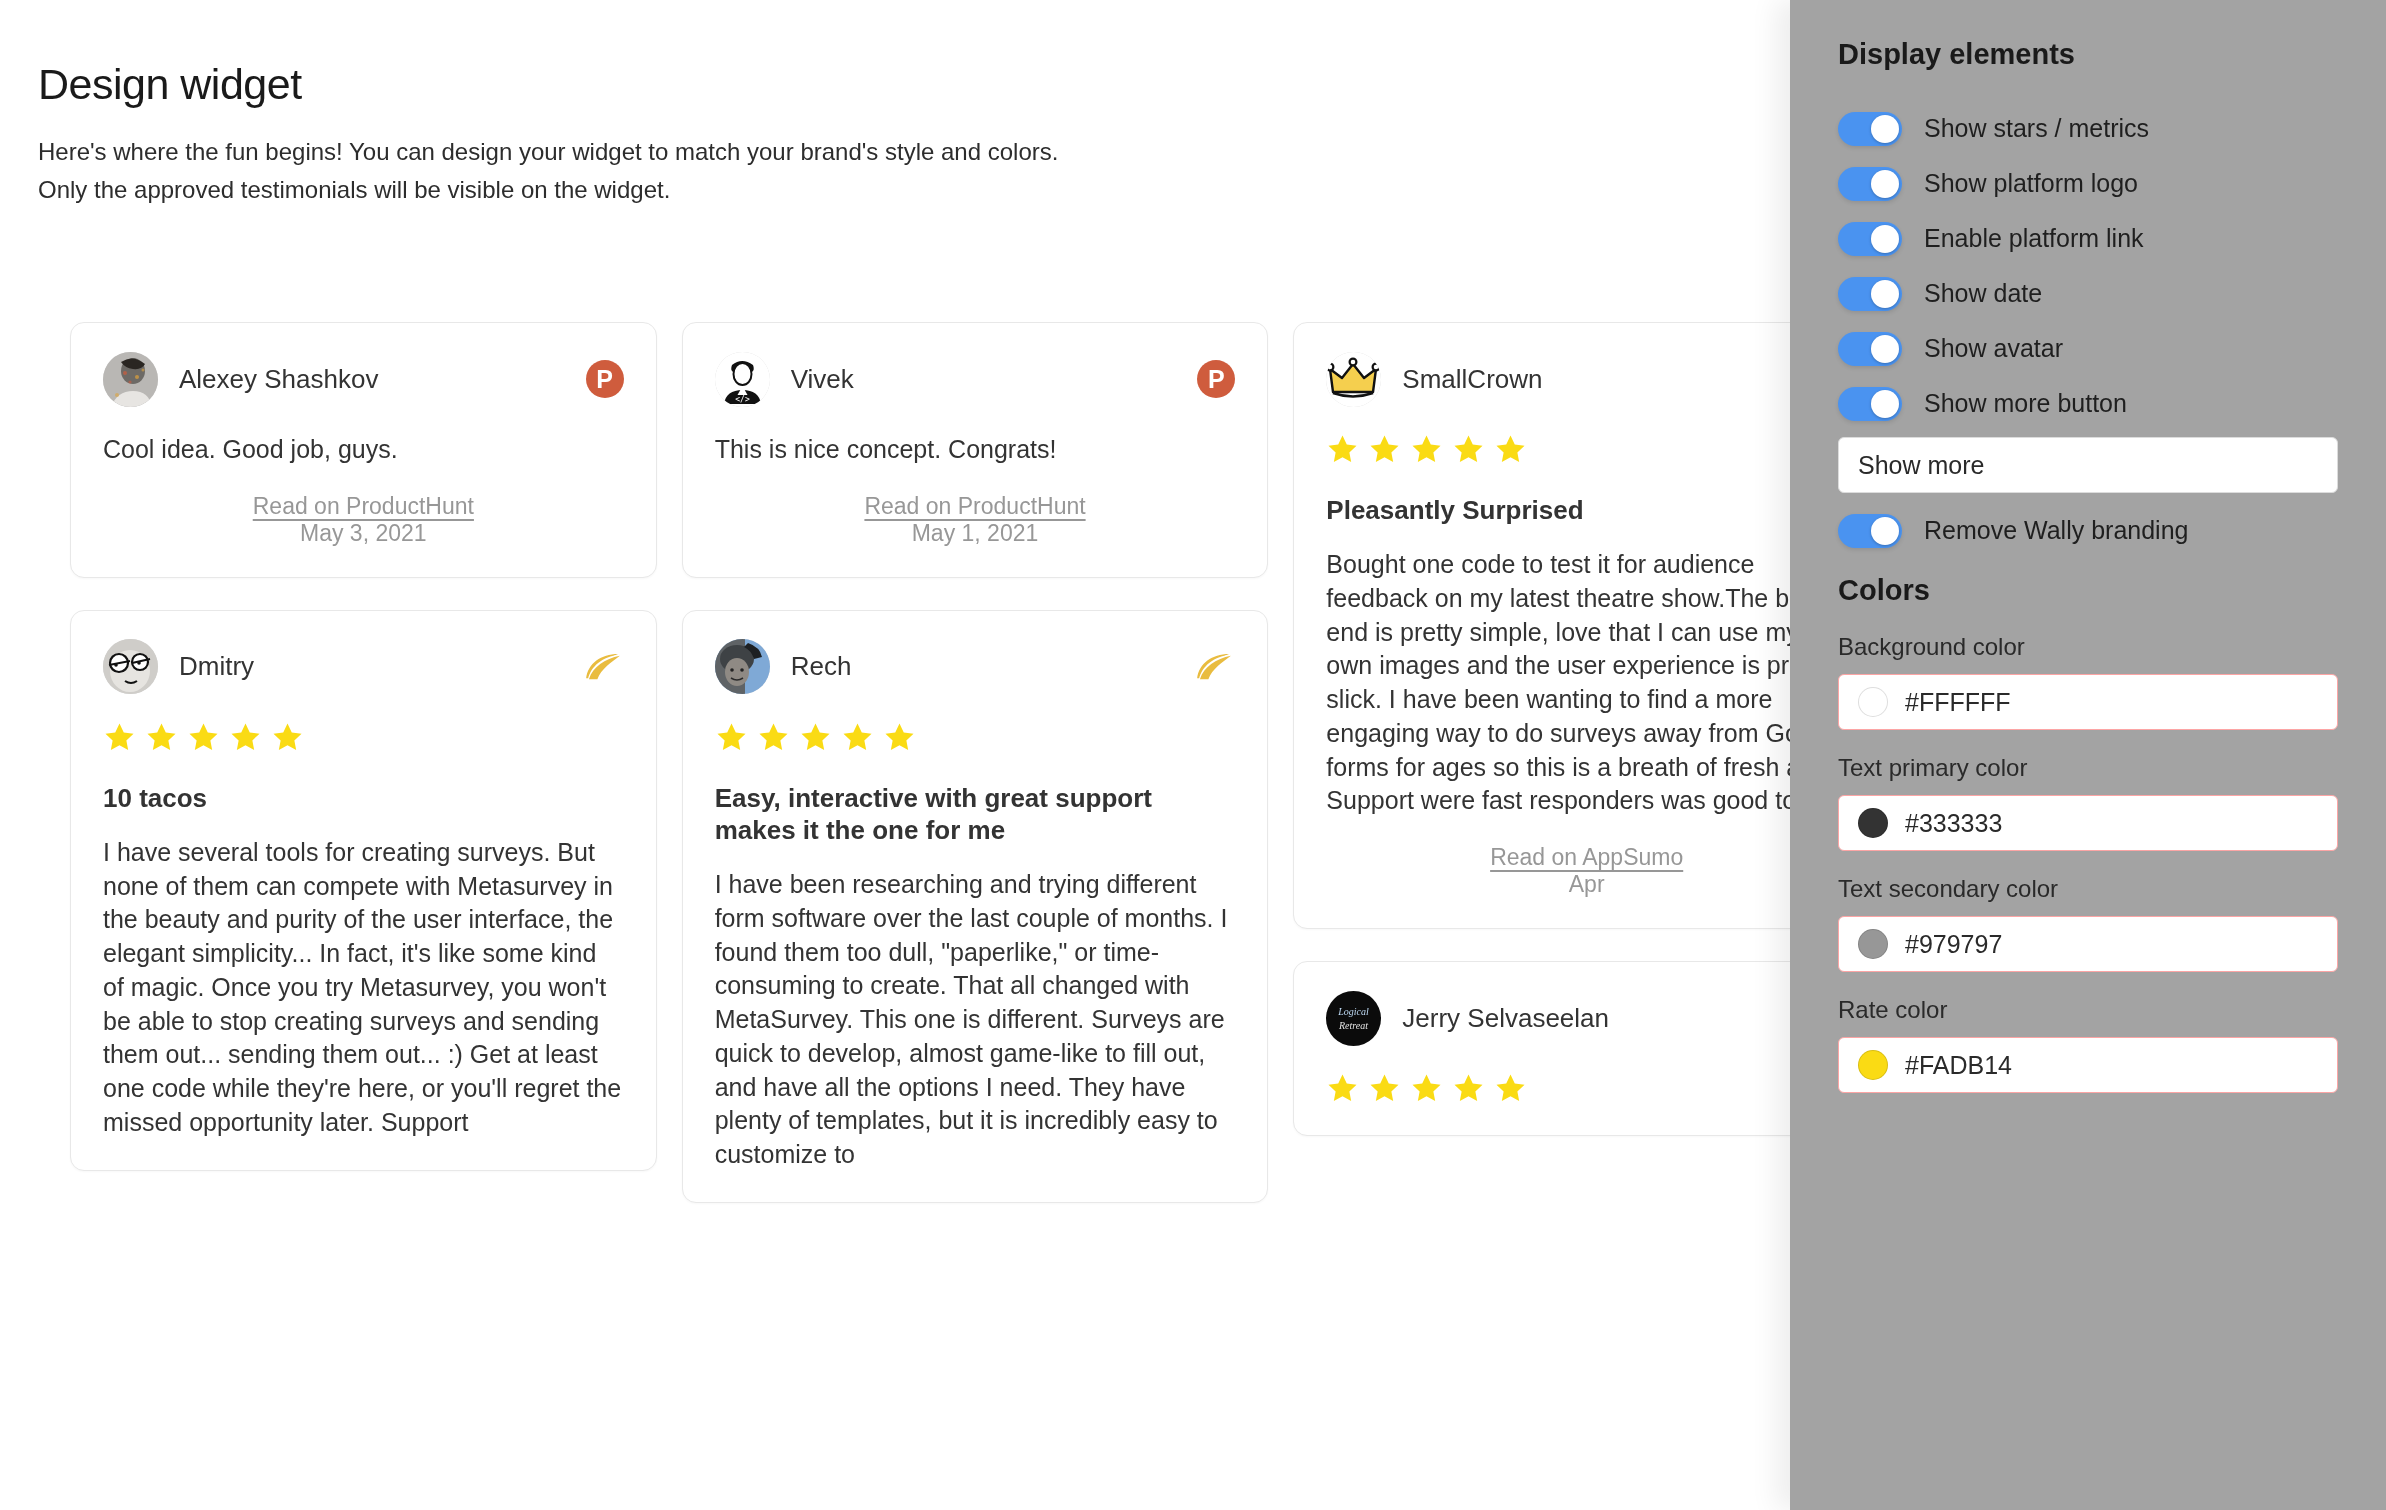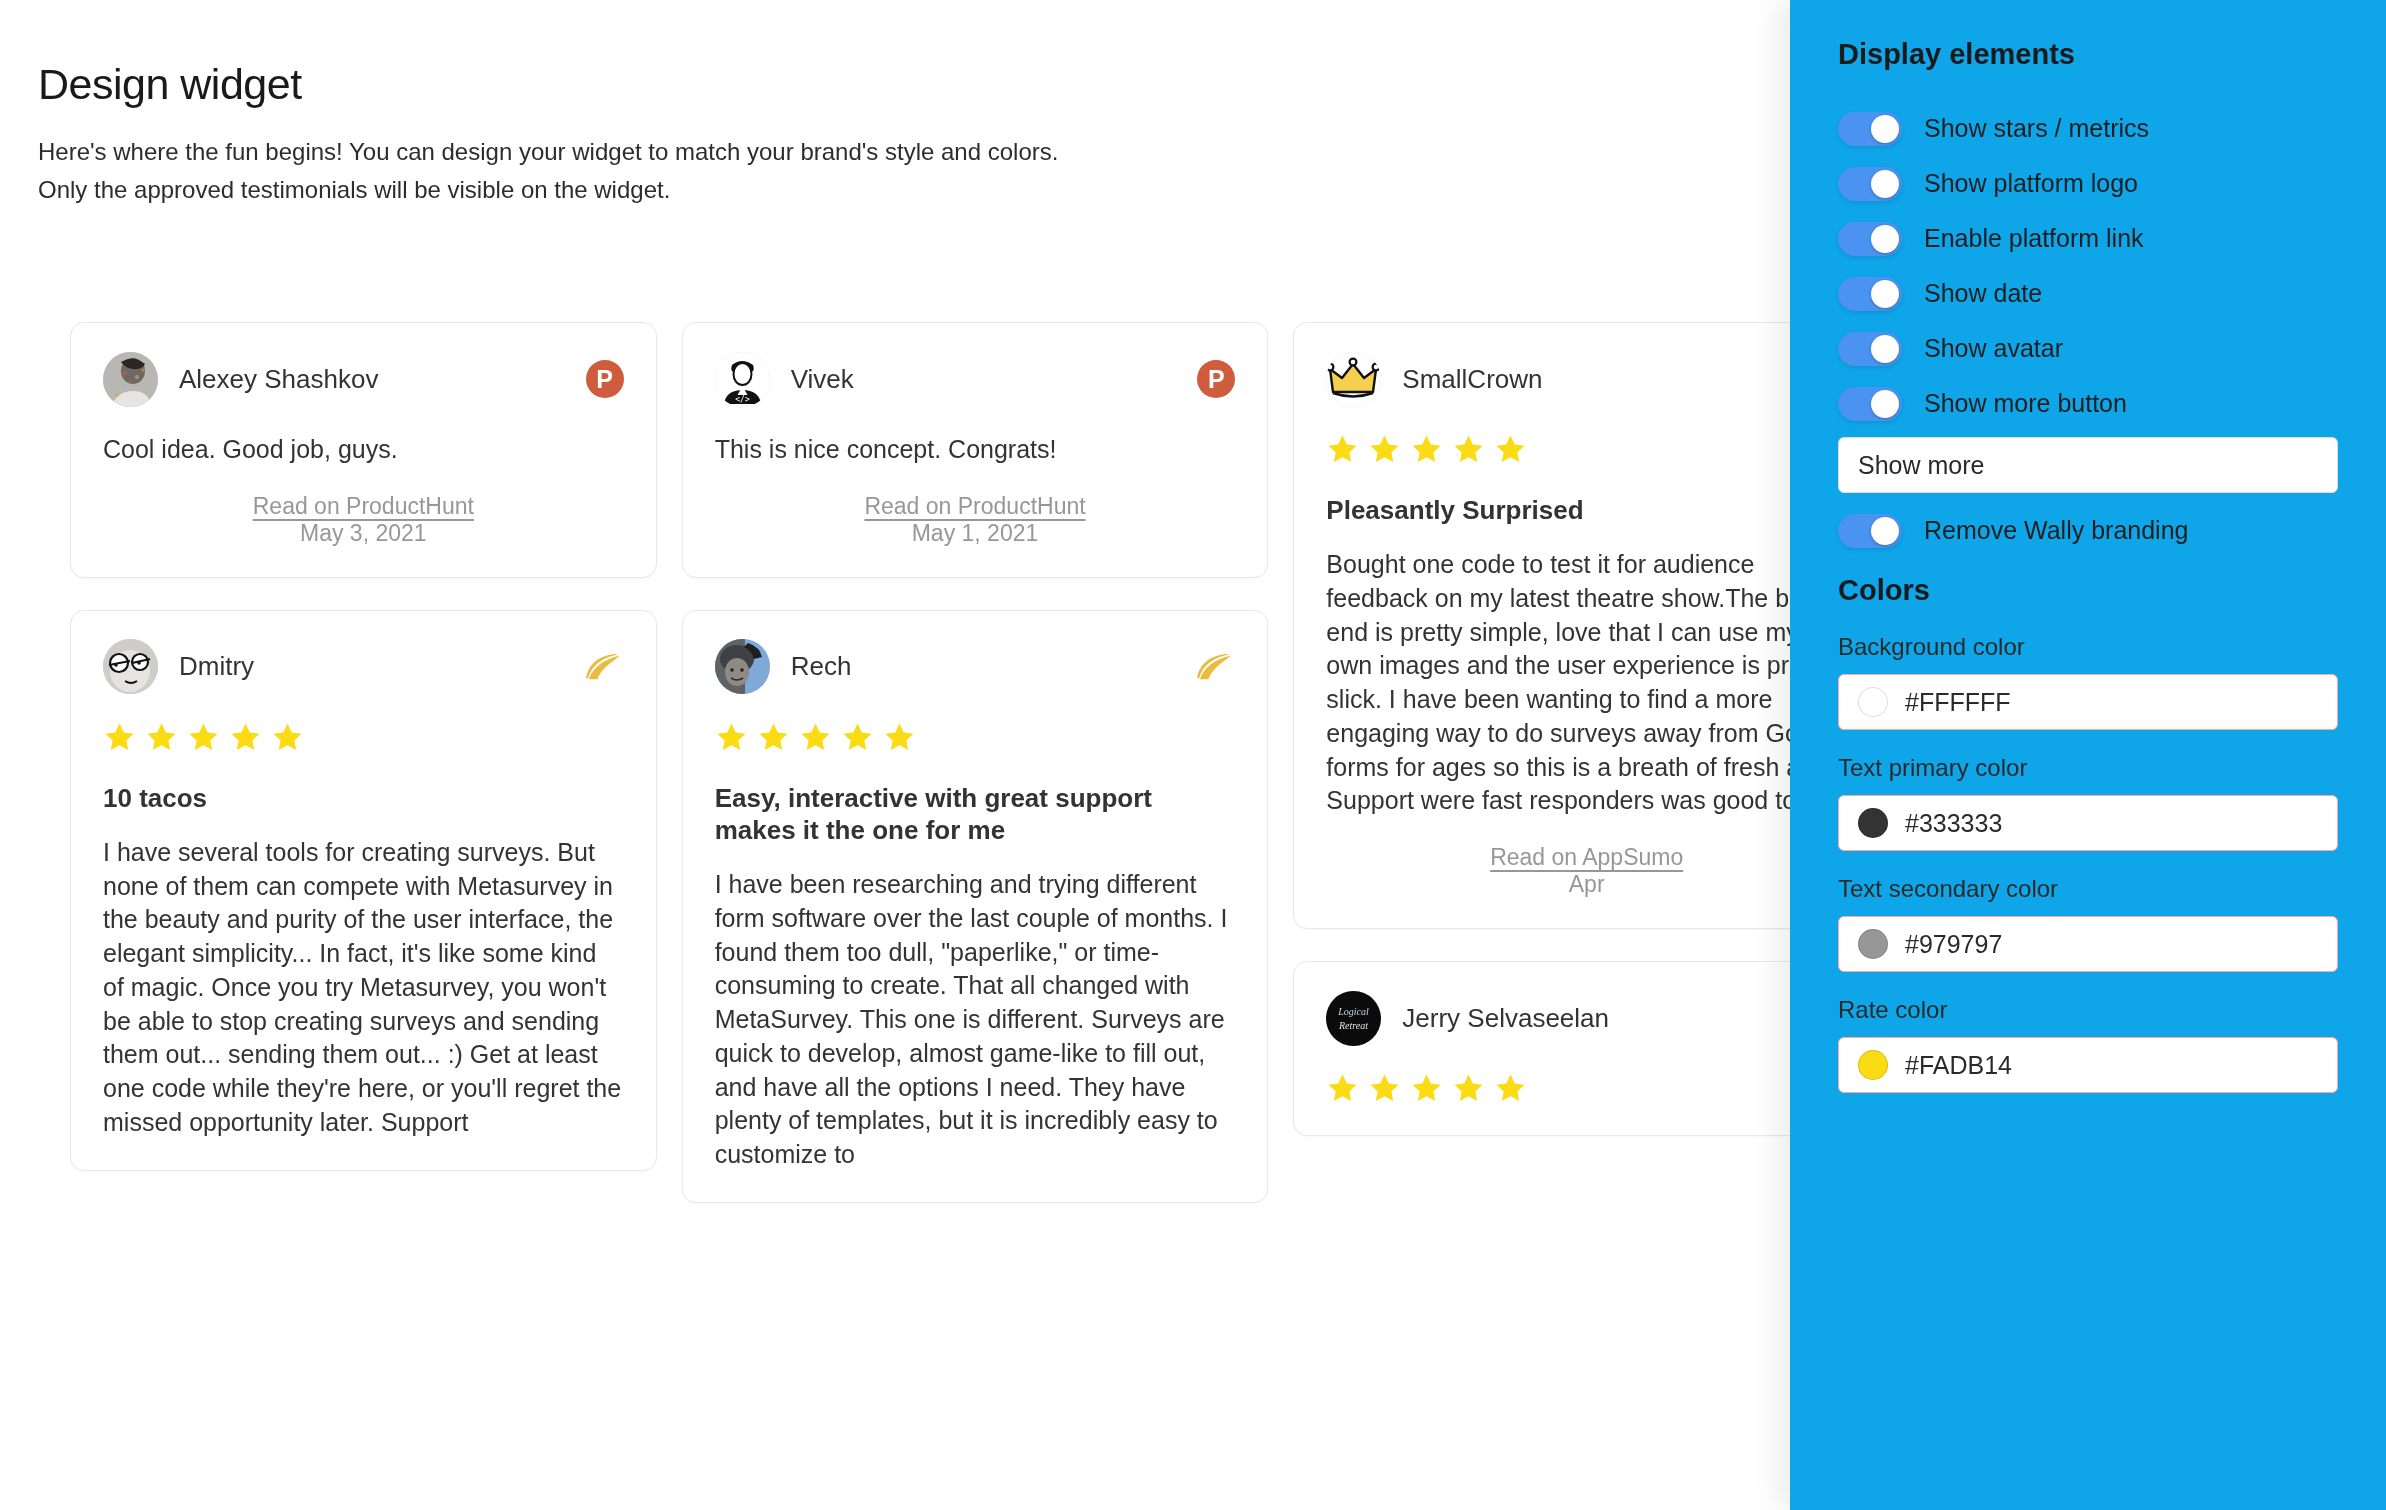--- a/index.html
+++ b/index.html
@@ -77,21 +77,21 @@
   .readlink {
     font-size: 23px; color: #979797; text-decoration: underline;
     text-underline-offset: 5px;
   }
   .tdate { font-size: 23px; color: #979797; }
 
   
   .panel {
     position: absolute; right: 0; top: 0;
     width: 596px; height: 1510px;
-    background: #0ea5e9;
+    background: #a3a3a3;
     box-shadow: -14px 0 26px rgba(0,0,0,0.07);
     padding: 38px 48px 0 48px;
     z-index: 20;
   }
   .panel-h {
     font-size: 29px; font-weight: bold; color: #1a1a1a;
     margin-bottom: 30px;
   }
   .panel-h.colors { margin-top: 16px; margin-bottom: 26px; }
 

